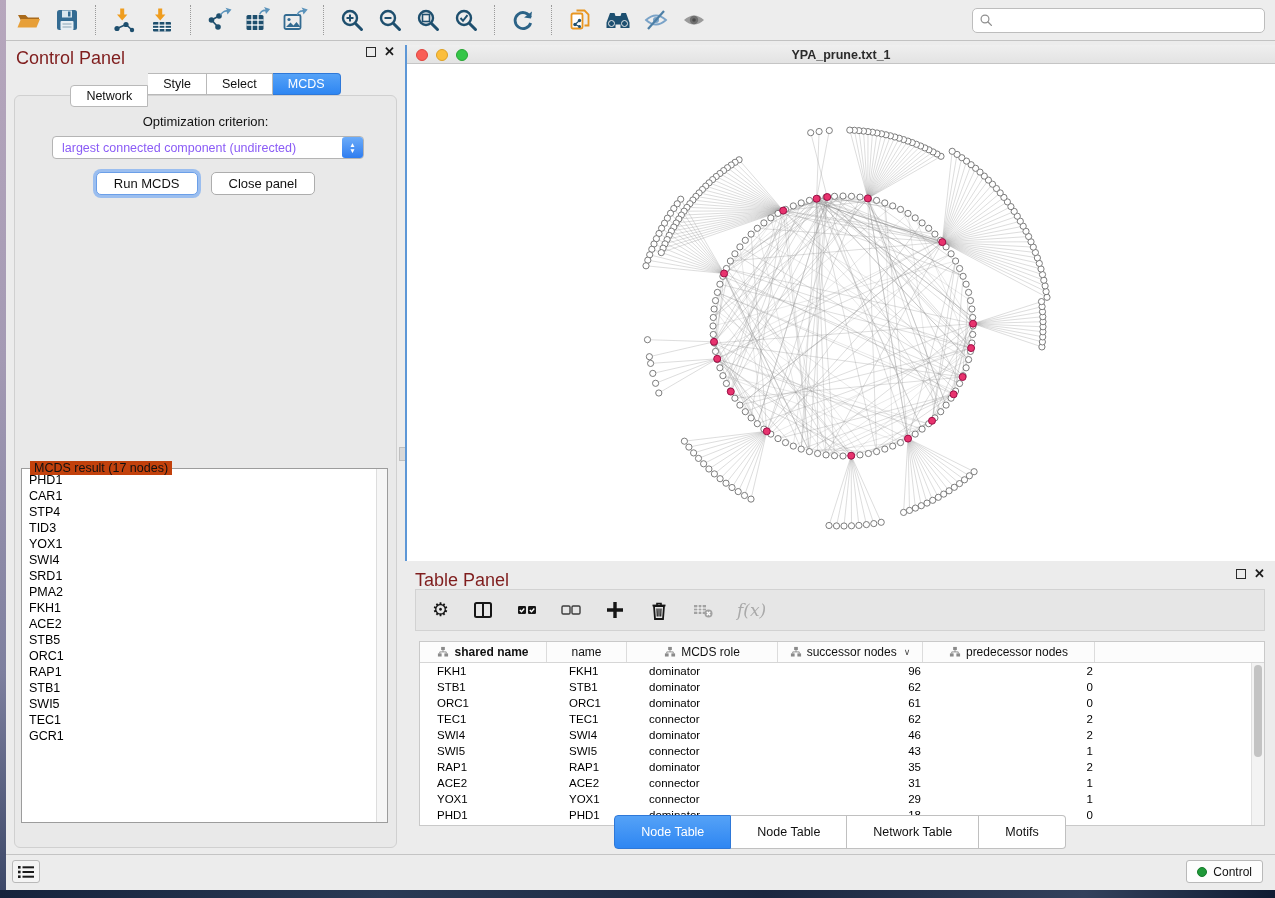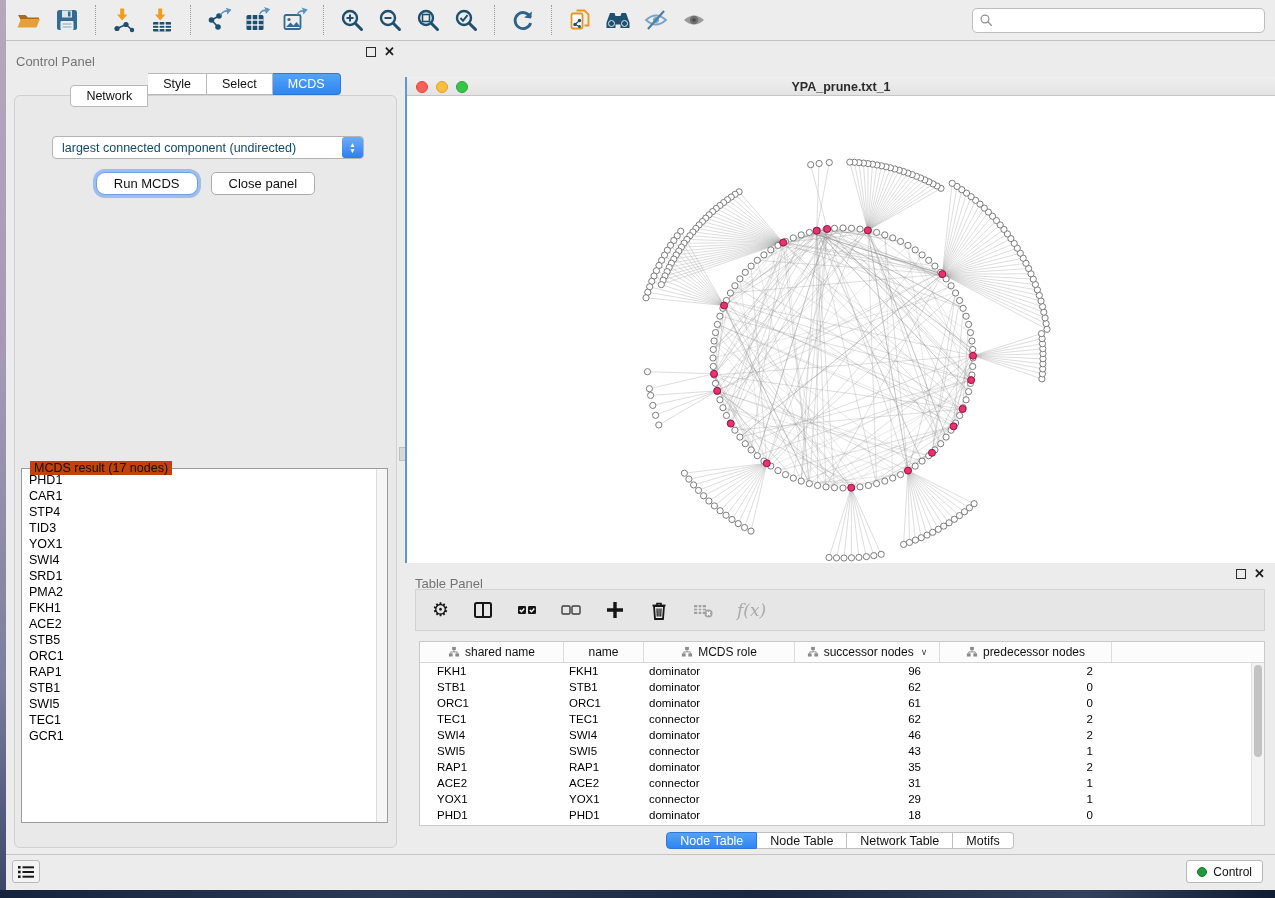--- a/index.html
+++ b/index.html
@@ -22,58 +22,58 @@
   .tb-btn { width:38px; height:34px; display:flex; align-items:center; justify-content:center; border-radius:4px; }
   .tb-btn svg { width:26px; height:26px; }
   .search-wrap { position:absolute; right:10px; top:8px; width:293px; height:25px;
     background:#fff; border:1px solid #bdbdbd; border-radius:5px; display:flex; align-items:center; padding:0 6px; }
   .search-wrap svg { width:15px; height:15px; margin-right:4px; flex:none; }
   .search-input { border:none; outline:none; flex:1; font-size:12px; background:transparent; }
 
   
   .control-panel { position:absolute; left:0; top:41px; width:399px; bottom:36px; background:#ececec; }
   .panel-titlebar { position:absolute; left:0; top:0; right:0; height:26px; }
-  .panel-title { position:absolute; left:10px; top:13px; font-size:13px; color:#737373; }
+  .panel-title { position:absolute; left:10px; top:7px; font-size:18px; color:#7f1d1d; }
   .panel-icons { position:absolute; right:10px; top:6px; display:flex; gap:8px; align-items:center; }
   .float-icon { width:10px; height:10px; border:1.5px solid #2b2b2b; background:transparent; }
   .close-icon { font-size:13px; font-weight:bold; color:#1c1c1c; line-height:10px; }
 
   .cp-tabs { position:absolute; left:0; top:32px; width:100%; display:flex; justify-content:center; z-index:3; }
   .cp-tab { height:22px; padding:0 15px; background:#fff; border:1px solid #b9b9b9; border-left:none;
     font-size:12.5px; display:flex; align-items:center; color:#111; }
   .cp-tab:first-child { border-left:1px solid #b9b9b9; border-radius:4px 0 0 4px;margin-top:12px; }
   .cp-tab:last-child { border-radius:0 4px 4px 0; }
   .cp-tab.selected { background:linear-gradient(180deg,#55a2f7,#2e86f2); border-color:#2e78d8; color:#fff; }
 
   .cp-body { position:absolute; left:8px; right:8px; top:54px; bottom:6px; background:#e9e9e9;
     border:1px solid #d0d0d0; border-radius:6px; }
   .opt-label { position:absolute; top:18px; width:100%; text-align:center; font-size:13px; color:#111; }
   .opt-select { position:absolute; left:37px; top:40px; width:312px; height:23px; background:#fff;
     border:1px solid #b4b4b4; border-radius:4px; display:flex; align-items:center; }
-  .opt-select-text { flex:1; font-size:12.5px; padding-left:9px; color:#0c4a6e; white-space:nowrap; }
+  .opt-select-text { flex:1; font-size:12.5px; padding-left:9px; color:#8b5cf6; white-space:nowrap; }
   .opt-select-cap { width:21px; height:21px; margin:0; border-radius:3px;
     background:linear-gradient(180deg,#6cacf9,#2f7df0); display:flex; flex-direction:column;
     align-items:center; justify-content:center; gap:1px; }
   .opt-select-cap span { color:#fff; font-size:6.5px; line-height:5px; }
   .cp-buttons { position:absolute; top:76px; width:100%; display:flex; justify-content:center; gap:13px; }
   .cp-btn { height:23px; padding:0 17px; background:#fff; border:1px solid #adadad; border-radius:5px;
     font-size:13px; color:#111; display:flex; align-items:center; }
-  .cp-btn.focused { box-shadow:0 0 0 3px rgba(77,148,245,.5); border-color:#6b9fe8;border-radius:9px; }
+  .cp-btn.focused { box-shadow:0 0 0 3px rgba(77,148,245,.5); border-color:#6b9fe8; }
 
   .groupbox { position:absolute; left:6px; right:8px; top:372px; bottom:24px;
     border:1px solid #9c9c9c; background:#fff; }
   .groupbox-legend { position:absolute; left:8px; top:-8px; background:#c2410c; padding:0 4px;
     font-size:12.5px; color:#111; }
   .mcds-list { position:absolute; left:1px; top:3px; bottom:1px; right:12px; overflow:hidden; }
   .mcds-item { font-size:12.5px; line-height:16px; padding-left:6px; color:#000; }
   .mcds-scroll { position:absolute; right:0; top:0; bottom:0; width:11px; background:#f6f6f6; border-left:1px solid #ddd; }
 
   
   .net-frame { position:absolute; left:399px; top:45px; right:0; height:516px; background:#86efac;
-    border-left:2px solid #5d97d6;margin-top:32px; }
+    border-left:2px solid #5d97d6; }
   .net-titlebar { position:absolute; left:0; top:0; right:0; height:19px;
     background:linear-gradient(180deg,#efefef,#e3e3e3); border-bottom:1px solid #c5c5c5; }
   .traffic { position:absolute; left:9px; top:4px; display:flex; gap:8px; }
   .light { width:12px; height:12px; border-radius:50%; }
   .light.red { background:#f95f57; border:1px solid #e0443e; }
   .light.yellow { background:#fbbe3c; border:1px solid #dea123; }
   .light.green { background:#35c648; border:1px solid #27a534; }
   .net-title { position:absolute; width:100%; top:3px; text-align:center; font-size:12.5px; font-weight:600; color:#2b2b2b; }
   .net-canvas { position:absolute; left:0; top:19px; right:0; bottom:0; background:#fff; }
 
@@ -97,21 +97,21 @@
   .th .tree-ic { width:12px; height:12px; flex:none; }
   .th .sort { font-size:9px; color:#444; margin-left:2px; }
   .tbl-body { position:absolute; left:0; right:13px; top:21px; bottom:0; overflow:hidden; }
   .tr { display:flex; height:16px; align-items:center; }
   .td { font-size:11.5px; color:#000; white-space:nowrap; overflow:hidden; }
   .td.num { text-align:right; }
   .tbl-scroll { position:absolute; right:0; top:21px; bottom:0; width:13px; background:#f3f3f3; border-left:1px solid #e0e0e0; }
   .tbl-thumb { position:absolute; left:2px; right:2px; top:2px; height:92px; background:#c3c3c3; border-radius:5px; }
 
   .tp-tabs { position:absolute; left:0; right:0; bottom:5px; display:flex; justify-content:center; }
-  .tp-tab { height:17px; padding:0 13px; background:#fff; border:1px solid #c0c0c0; border-left:none;
+  .tp-tab { height:34px; padding:0 26px; background:#fff; border:1px solid #c0c0c0; border-left:none;
     font-size:12.5px; color:#111; display:flex; align-items:center;margin-top:41px; }
   .tp-tab:first-child { border-left:1px solid #c0c0c0; border-radius:4px 0 0 4px; }
   .tp-tab:last-child { border-radius:0 4px 4px 0; }
   .tp-tab.selected { background:linear-gradient(180deg,#55a2f7,#2e86f2); border-color:#2e78d8; color:#fff; }
 
   
   .statusbar { position:absolute; left:0; right:0; bottom:0; height:36px; background:#ececec; border-top:1px solid #c4c4c4; }
   .status-left-btn { position:absolute; left:6px; top:5px; width:28px; height:23px; background:#f4f4f4;
     border:1px solid #b9b9b9; border-radius:3px; display:flex; align-items:center; justify-content:center; }
   .memory-btn { position:absolute; right:12px; top:5px; height:23px; background:#fdfdfd; border:1px solid #b9b9b9;
@@ -314,20 +314,21 @@
         <div class="close-icon">✕</div>
       </div>
     </div>
     <div class="cp-tabs" id="cp-tabs">
         <div class="cp-tab">Network</div>
         <div class="cp-tab">Style</div>
         <div class="cp-tab">Select</div>
         <div class="cp-tab selected">MCDS</div>
       </div>
     <div class="cp-body">
+      <div class="opt-label">Optimization criterion:</div>
       <div class="opt-select">
         <div class="opt-select-text">largest connected component (undirected)</div>
         <div class="opt-select-cap">
             <span>▲</span>
             <span>▼</span>
           </div>
       </div>
       <div class="cp-buttons">
         <div class="cp-btn focused">Run MCDS</div>
         <div class="cp-btn">Close panel</div>
@@ -1059,21 +1060,21 @@
             <circle cx="15.5" cy="13.5" r="4" fill="#a2a2a2"></circle>
             <path d="M13.8 11.8 l3.4 3.4 M17.2 11.8 l-3.4 3.4" stroke="#fff" stroke-width="1.3"></path>
           </svg>
         </div>
         <div class="tp-icon">
           <span class="fx">f(x)</span>
         </div>
       </div>
     <div class="tbl">
       <div class="tbl-header" id="tbl-header">
-          <div class="th" style="width: 144px;">
+          <div class="th" style="width: 127px; font-weight: bold;">
             <svg viewBox="0 0 13 13" class="tree-ic">
               <rect x="4.5" y="1" width="4" height="3.4" fill="#8a8a8a"></rect>
               <rect x="1" y="8" width="4" height="3.4" fill="#8a8a8a"></rect>
               <rect x="8" y="8" width="4" height="3.4" fill="#8a8a8a"></rect>
               <path d="M6.5 4.4 v2 M3 8 v-1.6 h7 V8" fill="none" stroke="#8a8a8a" stroke-width="1"></path>
             </svg>
             <span>shared name</span>
           </div>
           <div class="th" style="width: 80px;">
             <span>name</span>

